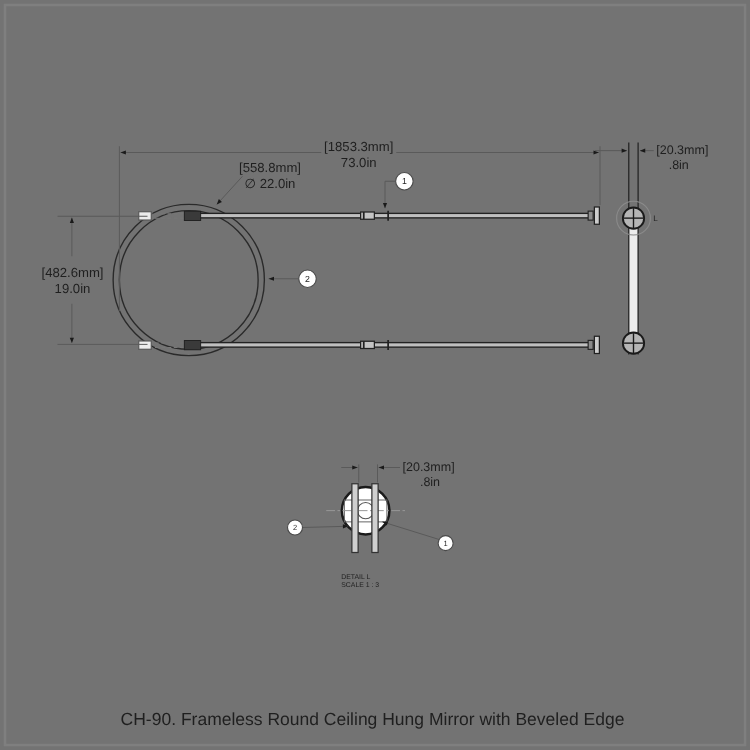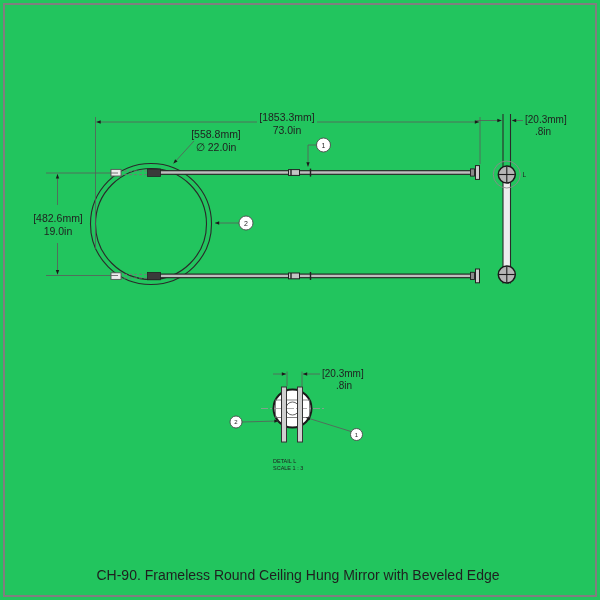--- a/index.html
+++ b/index.html
@@ -1,16 +1,16 @@
 <!DOCTYPE html>
 <html><head>
 <meta charset="utf-8">
 <style>
   html,body{margin:0;padding:0;background:#fff;}
-  .page{position:relative;width:600px;height:600px;background:#22c55e;font-family:"Liberation Sans","DejaVu Sans",sans-serif;overflow:hidden;}
+  .page{position:relative;width:600px;height:600px;background:#737373;font-family:"Liberation Sans","DejaVu Sans",sans-serif;overflow:hidden;}
   svg{position:absolute;left:0;top:0;}
   text{fill:#1f1f1f;}
   .dim-txt{font-size:10.5px;}
   .dim-txt-sm{font-size:10px;}
   .balloon-txt{font-size:7px;}
   .tiny-txt{font-size:5.5px;}
   .caption-txt{font-size:14px;}
   .thin{stroke:#5a5a5a;stroke-width:0.8;fill:none;}
   .edge{stroke:#2a2a2a;stroke-width:1.1;fill:none;}
 </style>

